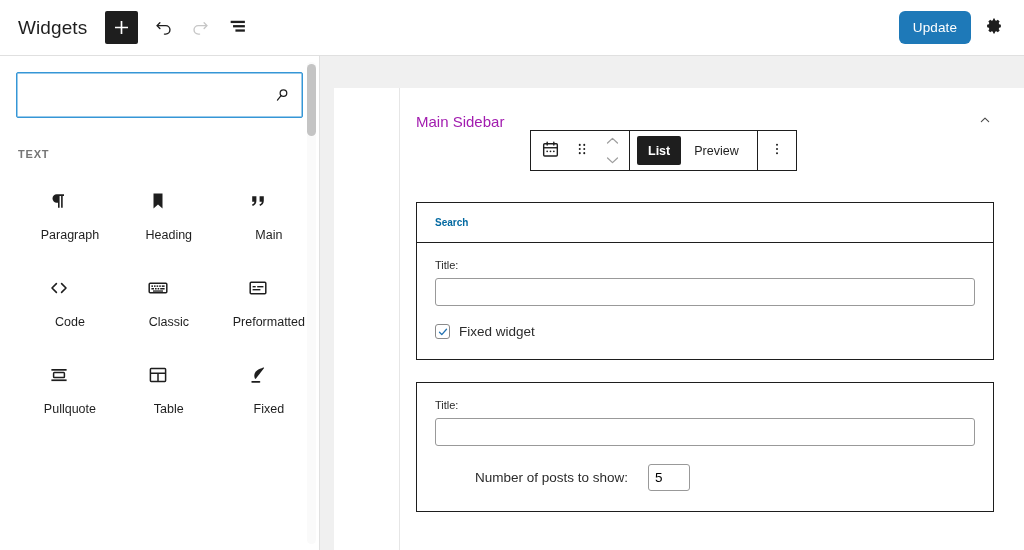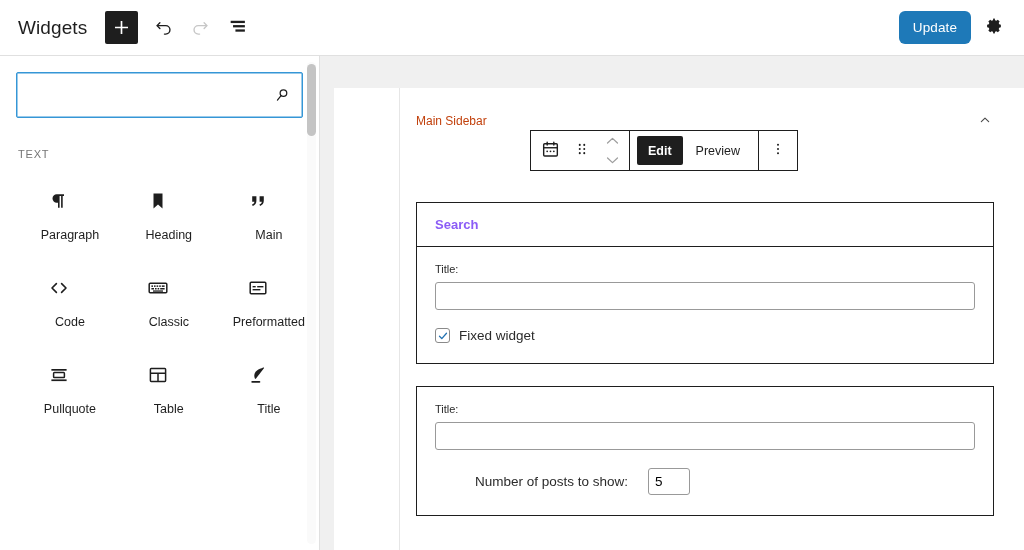--- a/index.html
+++ b/index.html
@@ -68,21 +68,21 @@
   }
   .search-box input {
     flex: 1; border: none; outline: none; height: 100%;
     padding: 0 38px 0 12px; font-size: 13px; font-family: inherit;
     background: transparent; color: #1e1e1e;
   }
   .search-ico { position: absolute; right: 10px; top: 50%; transform: translateY(-50%);
                 display: flex; pointer-events: none;}
   .cat-label {
     font-size: 11px; color: #757575; letter-spacing: .8px;
-    text-transform: uppercase; padding: 30px 0 0 18px; font-weight: 400;
+    text-transform: uppercase; padding: 30px 0 0 18px; font-weight: 700;
   }
   .blocks-grid {
     display: grid; grid-template-columns: repeat(3, 1fr);
     padding: 12px 10px 0 10px; row-gap: 6px;
   }
   .block-item {
     display: flex; flex-direction: column; align-items: center; justify-content: flex-start;
     padding: 14px 4px 10px 4px; cursor: pointer; border-radius: 2px;
     background: none; border: none; font-family: inherit;
   }
@@ -108,21 +108,21 @@
     background: #fff; height: 100%;
     position: relative;
     display: flex;
   }
   .canvas-gutter { width: 66px; min-width: 66px; border-right: 1px solid #e6e6e6; }
   .canvas-inner { flex: 1; position: relative; padding: 18px 26px 0 16px; }
 
   .sidebar-head {
     display: flex; align-items: center; height: 30px;
   }
-  .sidebar-head-title { font-size: 12px; color: #c2410c; font-weight: 400; }
+  .sidebar-head-title { font-size: 15px; color: #a21caf; font-weight: 400; }
   .sidebar-head-toggle { margin-left: auto; background:none;border:none;cursor:pointer;
                          display:flex;align-items:center;justify-content:center;width:26px;height:26px;}
 
   
   .block-toolbar {
     position: absolute; left: 130px; top: 42px;
     height: 41px; display: flex; align-items: stretch;
     border: 1px solid #1e1e1e; background: #fff; z-index: 20;
   }
   .tb-group { display: flex; align-items: center; padding: 0 3px; }
@@ -140,21 +140,21 @@
   }
   .tb-tab.active { background: #1e1e1e; color: #fff; font-weight: 700; }
   .tb-tabs { display:flex; align-items:center; gap:2px; padding: 0 4px;}
 
   
   .widget {
     border: 1px solid #1e1e1e; background: #fff; margin-bottom: 22px;
   }
   .widget-head {
     border-bottom: 1px solid #1e1e1e;
-    padding: 14px 18px; font-size: 13px; font-weight: 700; color: #8b5cf6;
+    padding: 14px 18px; font-size: 10px; font-weight: 700; color: #0369a1;
   }
   .widget-body { padding: 16px 18px 20px 18px; }
   .field-label { font-size: 11px; color: #2b2b2b; margin-bottom: 7px; display: block; }
   .text-input {
     width: 100%; height: 28px; border: 1px solid #999; border-radius: 3px;
     padding: 0 7px; font-size: 13px; font-family: inherit; outline: none; background: #fff;
   }
   .check-row { display: flex; align-items: center; margin-top: 18px; gap: 9px; }
   .cbox {
     width: 15px; height: 15px; min-width:15px; border: 1px solid #8a8a8a; border-radius: 3px;
@@ -339,21 +339,21 @@
         </button>
 
         <button class="block-item">
           <span class="block-ico">
             <svg width="24" height="24" viewBox="0 0 24 24" fill="none">
               <path d="M17.6 4.7c-5.2.9-9.3 3.5-9.3 8.1 0 1.1.3 2 .8 2.7L17.6 4.7z" fill="#1e1e1e"></path>
               <path d="M9.1 15.5l8.5-10.8" stroke="#1e1e1e" stroke-width="1.3"></path>
               <path d="M6.1 18.9h7.4" stroke="#1e1e1e" stroke-width="1.6" stroke-linecap="round"></path>
             </svg>
           </span>
-          <span class="block-label">Title</span>
+          <span class="block-label">Fixed</span>
         </button>
 
       </div>
 
       <div class="vscroll">
         <div class="vscroll-thumb"></div>
       </div>
     </div>
 
     <div class="main">
@@ -407,21 +407,21 @@
                 <span>
                   <svg width="17" height="11" viewBox="0 0 24 14" fill="none">
                     <path d="M5 3.5L12 10l7-6.5" stroke="#9e9e9e" stroke-width="1.8" stroke-linecap="round" stroke-linejoin="round"></path>
                   </svg>
                 </span>
               </div>
             </div>
 
             <div class="tb-group">
               <div class="tb-tabs">
-                <button class="tb-tab active">Edit</button>
+                <button class="tb-tab active">List</button>
                 <button class="tb-tab">Preview</button>
               </div>
             </div>
 
             <div class="tb-group">
               <button class="tb-btn">
                 <span>
                   <svg width="18" height="18" viewBox="0 0 24 24" fill="#1e1e1e">
                     <circle cx="12" cy="6.2" r="1.35"></circle>
                     <circle cx="12" cy="12" r="1.35"></circle>

